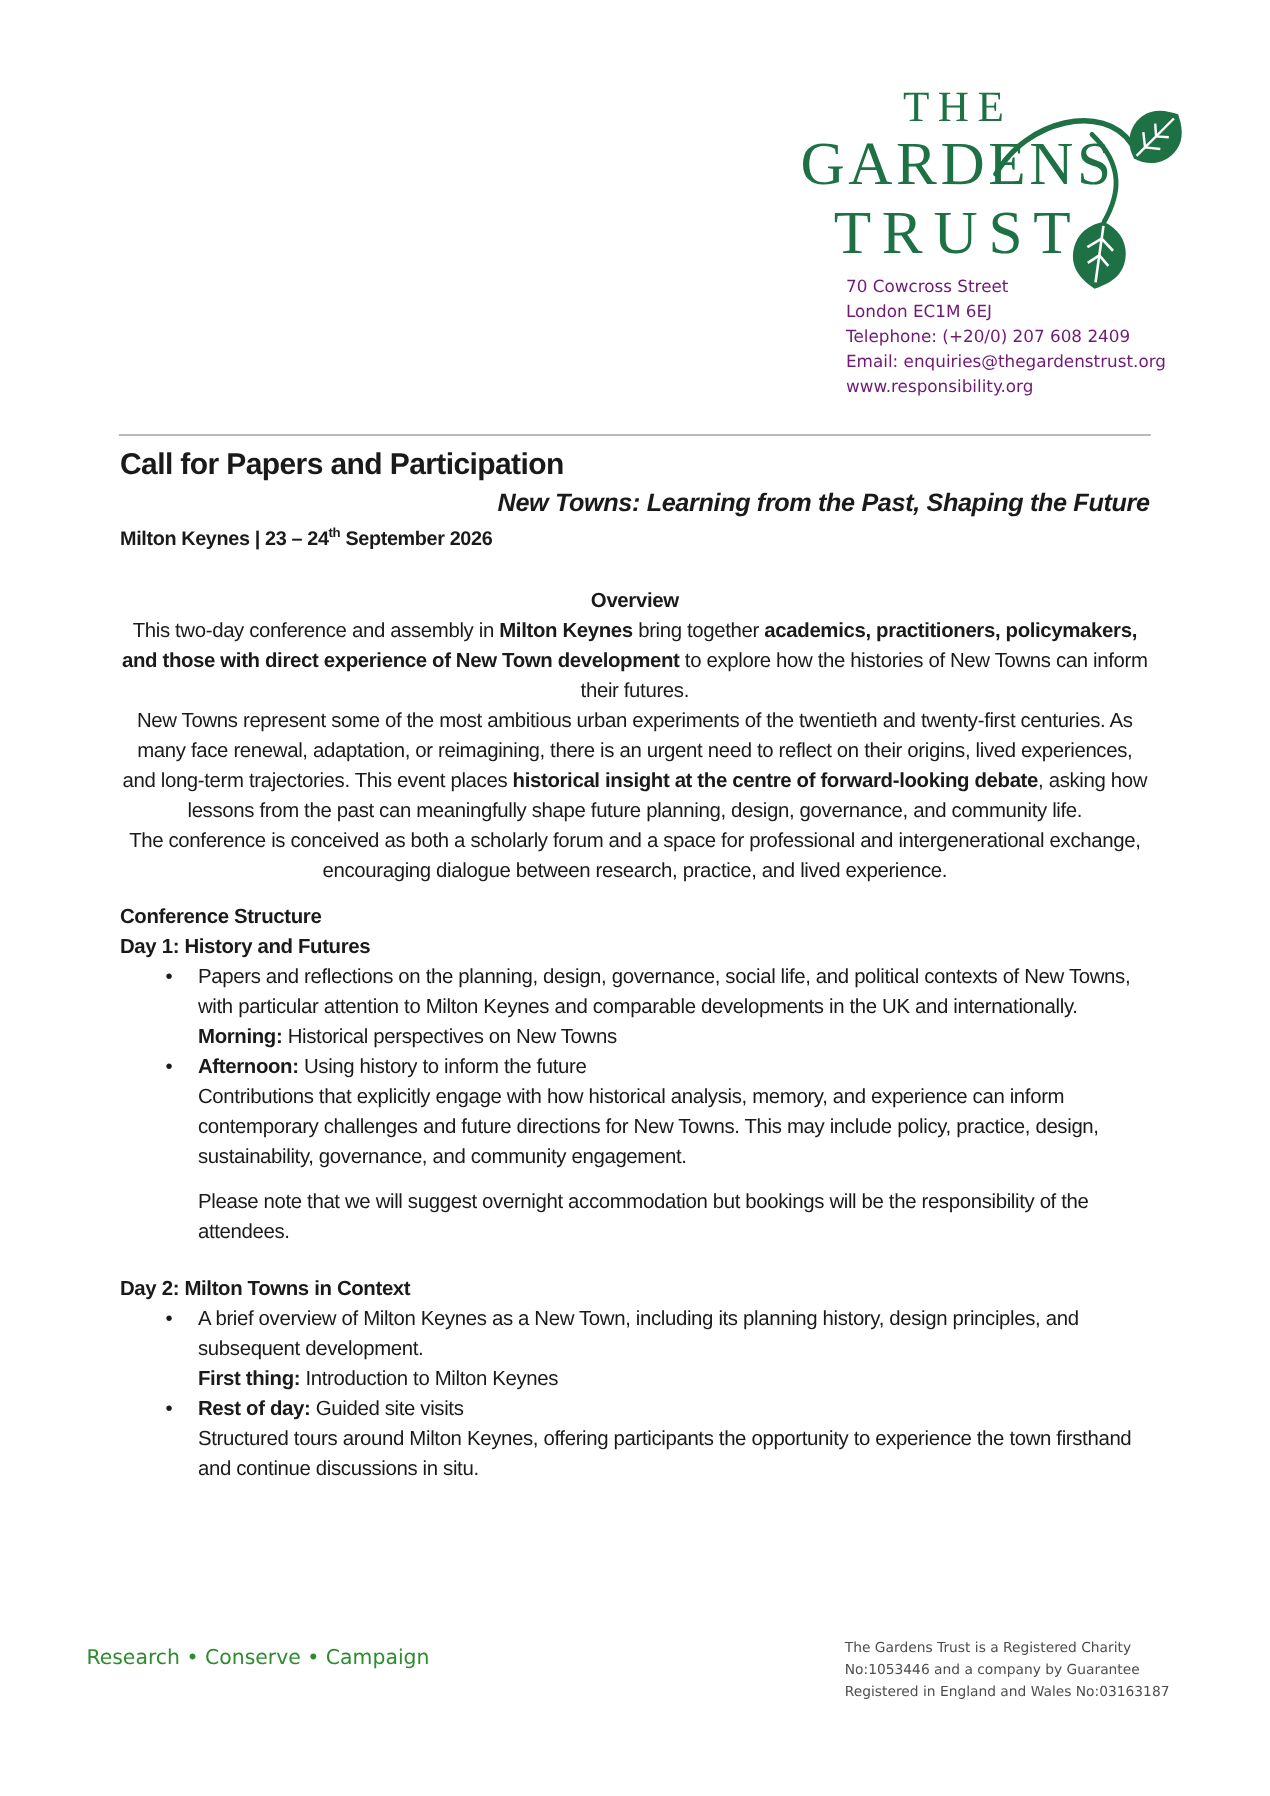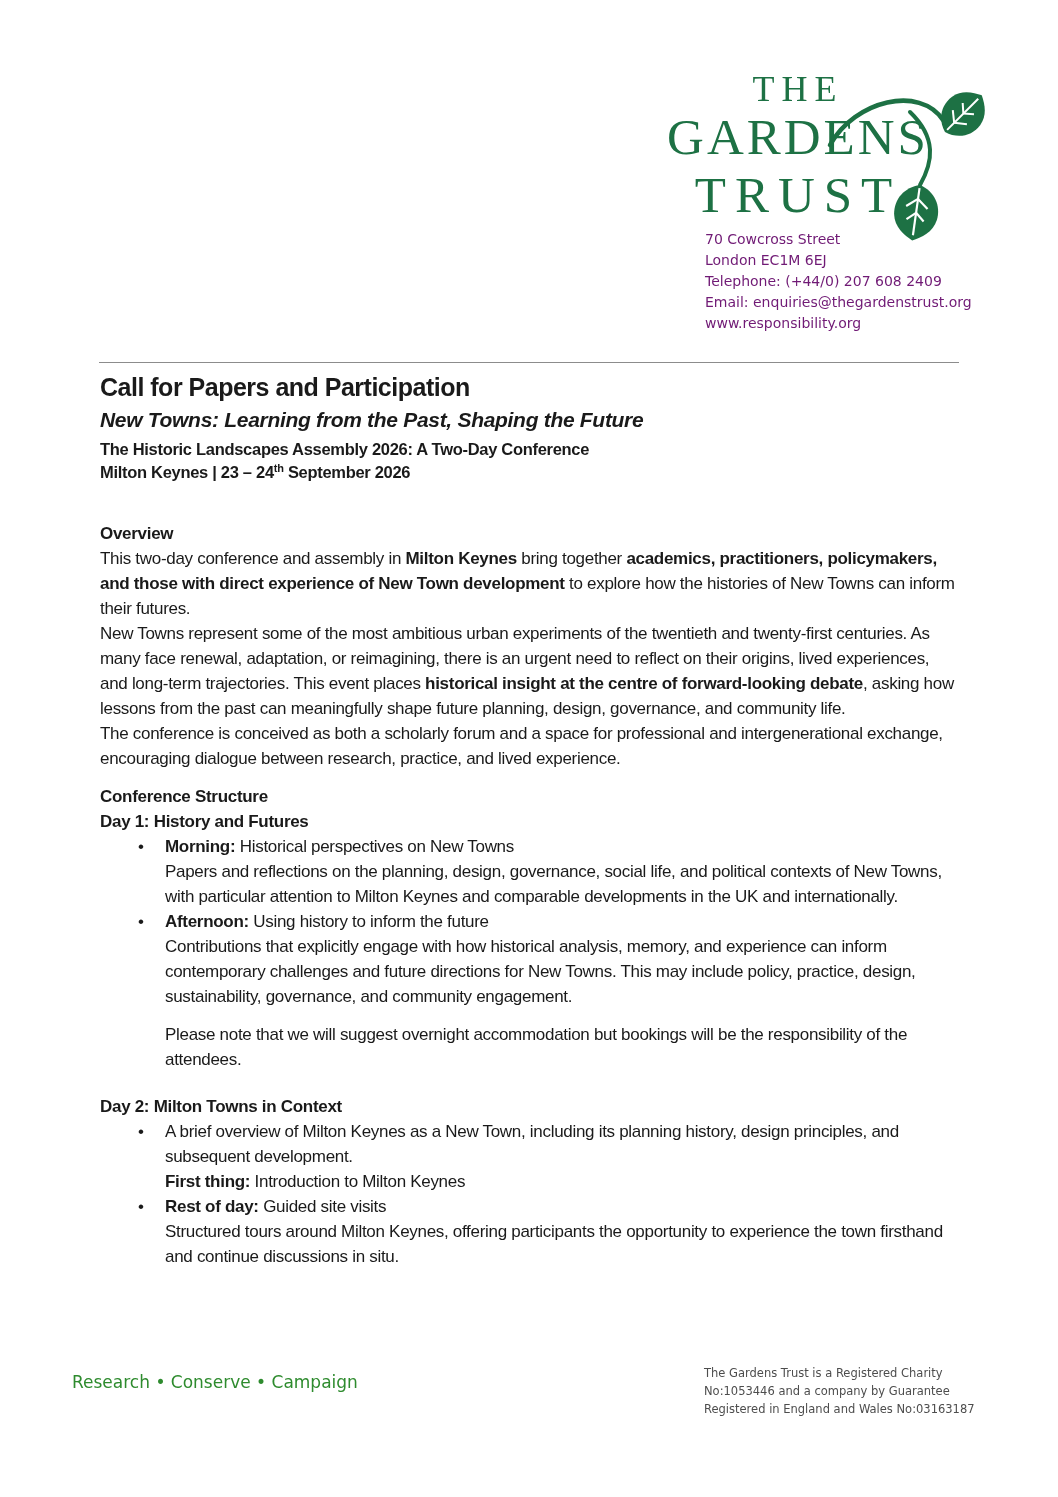--- a/index.html
+++ b/index.html
@@ -47,27 +47,27 @@
   }
 
   
   .content {
     position: absolute;
     left: 100px; top: 370px;
     width: 858px;
     letter-spacing: -0.3px;
   }
   .doc-title   { font-size: 25px; line-height: 30px; font-weight: bold; margin: 2px 0 4px; letter-spacing: -0.5px; }
-  .doc-subtitle{ font-size: 21px; line-height: 27px; font-weight: bold; font-style: italic; margin: 0 0 5px; letter-spacing: -0.3px; }
+  .doc-subtitle{ font-size: 21px; line-height: 27px; font-weight: bold; font-style: italic; margin: 0 0 5px; letter-spacing: -0.3px; text-align: right; }
   .conf-line, .date-line { font-size: 16.5px; line-height: 23px; font-weight: bold; }
   .date-line sup { font-size: 11px; vertical-align: super; line-height: 0; text-align: right; }
 
   .body-text { font-size: 17px; line-height: 25px; }
   .sec-h { font-weight: bold; }
-  .overview-sec { margin-top: 37px; }
+  .overview-sec { margin-top: 27px; text-align: center; }
   .structure-sec { margin-top: 13px; }
   p.para { margin: 0; }
   .bullet { position: relative; padding-left: 65px; }
   .bullet::before {
     content: "\2022";
     position: absolute;
     left: 38px; top: 0;
   }
   .note { padding-left: 65px; margin: 13px 0 22px; }
 
@@ -123,48 +123,47 @@
           <path d="M0,13 L-10,21"></path>
         <path d="M0,26 L8,33"></path>
           <path d="M0,26 L-8,33"></path>
       </g>
     </g>
   </svg>
 
   <div class="contact">
     <div>70 Cowcross Street</div>
     <div>London EC1M 6EJ</div>
-    <div>Telephone: (+44/0) 207 608 2409</div>
+    <div>Telephone: (+20/0) 207 608 2409</div>
     <div>Email: enquiries@thegardenstrust.org</div>
     <div>www.responsibility.org</div>
   </div>
 
   <div class="rule"></div>
 
   <main class="content">
 
     <h1 class="doc-title">Call for Papers and Participation</h1>
     <h2 class="doc-subtitle">New Towns: Learning from the Past, Shaping the Future</h2>
-    <div class="conf-line">The Historic Landscapes Assembly 2026: A Two-Day Conference</div>
     <div class="date-line"><span>Milton Keynes | 23 – 24</span><sup>th</sup><span> September 2026</span></div>
 
     <section class="overview-sec body-text">
       <div class="sec-h">Overview</div>
       <p class="para"><span>This two-day conference and assembly in </span><b>Milton Keynes</b><span> bring together </span><b>academics, practitioners, policymakers, and those with direct experience of New Town development</b><span> to explore how the histories of New Towns can inform their futures.</span></p>
       <p class="para"><span>New Towns represent some of the most ambitious urban experiments of the twentieth and twenty-first centuries. As many face renewal, adaptation, or reimagining, there is an urgent need to reflect on their origins, lived experiences, and long-term trajectories. This event places </span><b>historical insight at the centre of forward-looking debate</b><span>, asking how lessons from the past can meaningfully shape future planning, design, governance, and community life.</span></p>
       <p class="para">The conference is conceived as both a scholarly forum and a space for professional and intergenerational exchange, encouraging dialogue between research, practice, and lived experience.</p>
     </section>
 
     <section class="structure-sec body-text">
       <div class="sec-h">Conference Structure</div>
       <div class="sec-h">Day 1: History and Futures</div>
 
       <div class="bullet">
+        <div>Papers and reflections on the planning, design, governance, social life, and political contexts of New Towns, with particular attention to Milton Keynes and comparable developments in the UK and internationally.</div>
         <div><b>Morning:</b><span> Historical perspectives on New Towns</span></div>
-        <div>Papers and reflections on the planning, design, governance, social life, and political contexts of New Towns, with particular attention to Milton Keynes and comparable developments in the UK and internationally.</div>
       </div>
 
       <div class="bullet">
         <div><b>Afternoon:</b><span> Using history to inform the future</span></div>
         <div>Contributions that explicitly engage with how historical analysis, memory, and experience can inform contemporary challenges and future directions for New Towns. This may include policy, practice, design, sustainability, governance, and community engagement.</div>
       </div>
 
       <div class="note">Please note that we will suggest overnight accommodation but bookings will be the responsibility of the attendees.</div>
 
       <div class="sec-h">Day 2: Milton Towns in Context</div>

